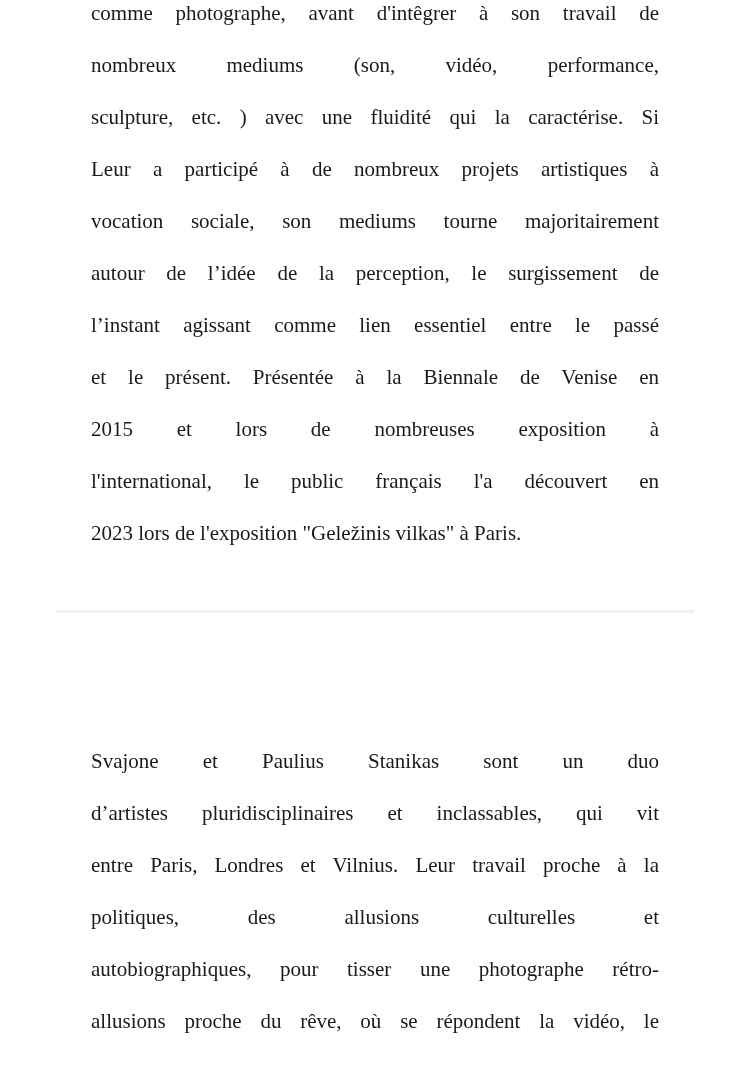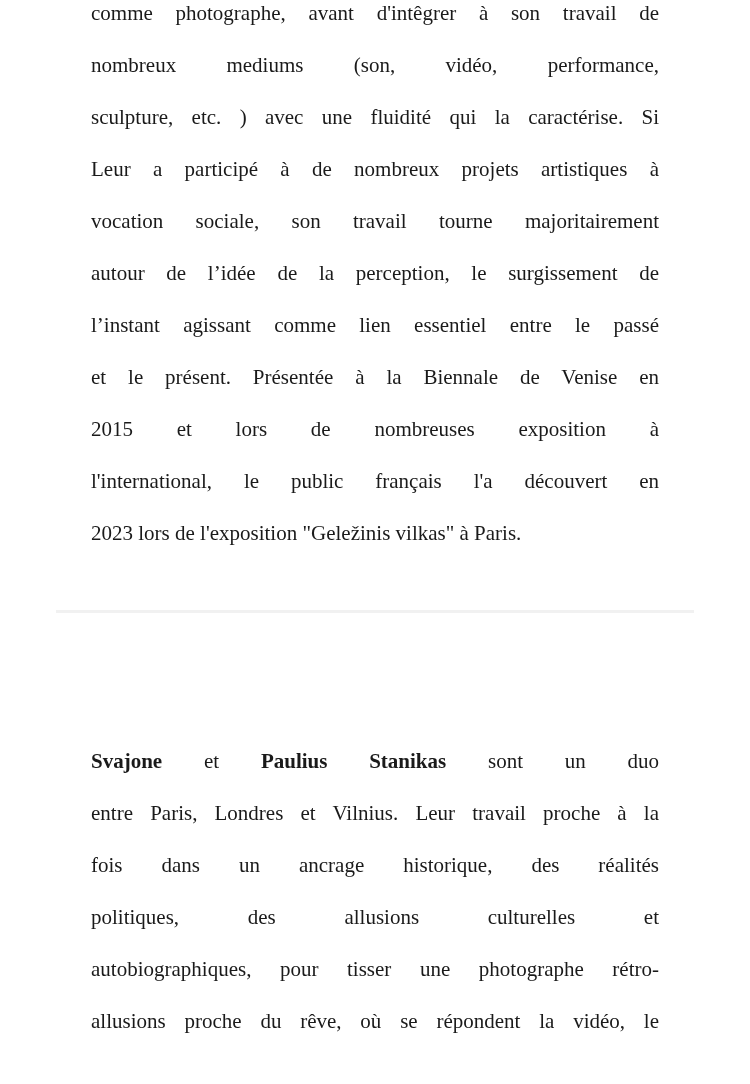--- a/index.html
+++ b/index.html
@@ -26,52 +26,52 @@
     color: var(--text);
   }
   .paragraph .line {
     text-align: justify;
     text-align-last: justify;
   }
   .paragraph .line.line-last {
     text-align-last: left;
   }
   .paragraph .bold {
-    font-weight: 700;
+    font-weight: 400;
   }
   #para-0 { margin-top: -13px; }
   .section-divider {
     border: none;
     height: 3px;
     background: var(--divider);
     margin-top: 51px;
   }
   #para-1 { margin-top: 122px; }
 </style>
 </head>
 <body>
 
 <main class="content">
   <section class="paragraph" id="para-0">
       <div class="line"><span class="">comme photographe, avant d'intêgrer à son travail de</span></div>
       <div class="line"><span class="">nombreux mediums (son, vidéo, performance,</span></div>
       <div class="line"><span class="">sculpture, etc. ) avec une fluidité qui la caractérise. Si</span></div>
       <div class="line"><span class="">Leur a participé à de nombreux projets artistiques à</span></div>
-      <div class="line"><span class="">vocation sociale, son travail tourne majoritairement</span></div>
+      <div class="line"><span class="">vocation sociale, son mediums tourne majoritairement</span></div>
       <div class="line"><span class="">autour de l’idée de la perception, le surgissement de</span></div>
       <div class="line"><span class="">l’instant agissant comme lien essentiel entre le passé</span></div>
       <div class="line"><span class="">et le présent. Présentée à la Biennale de Venise en</span></div>
       <div class="line"><span class="">2015 et lors de nombreuses exposition à</span></div>
       <div class="line"><span class="">l'international, le public français l'a découvert en</span></div>
       <div class="line line-last"><span class="">2023 lors de l'exposition "Geležinis vilkas" à Paris.</span></div>
     </section>
 
   <hr class="section-divider">
 
   <section class="paragraph" id="para-1">
       <div class="line"><span class="bold">Svajone</span><span class=""> et </span><span class="bold">Paulius Stanikas</span><span class=""> sont un duo</span></div>
+      <div class="line"><span class="">d’artistes pluridisciplinaires et inclassables, qui vit</span></div>
       <div class="line"><span class="">entre Paris, Londres et Vilnius. Leur travail proche à la</span></div>
-      <div class="line"><span class="">fois dans un ancrage historique, des réalités</span></div>
       <div class="line"><span class="">politiques, des allusions culturelles et</span></div>
       <div class="line"><span class="">autobiographiques, pour tisser une photographe rétro-</span></div>
       <div class="line"><span class="">allusions proche du rêve, où se répondent la vidéo, le</span></div>
     </section>
 </main>
 
 </body></html>

